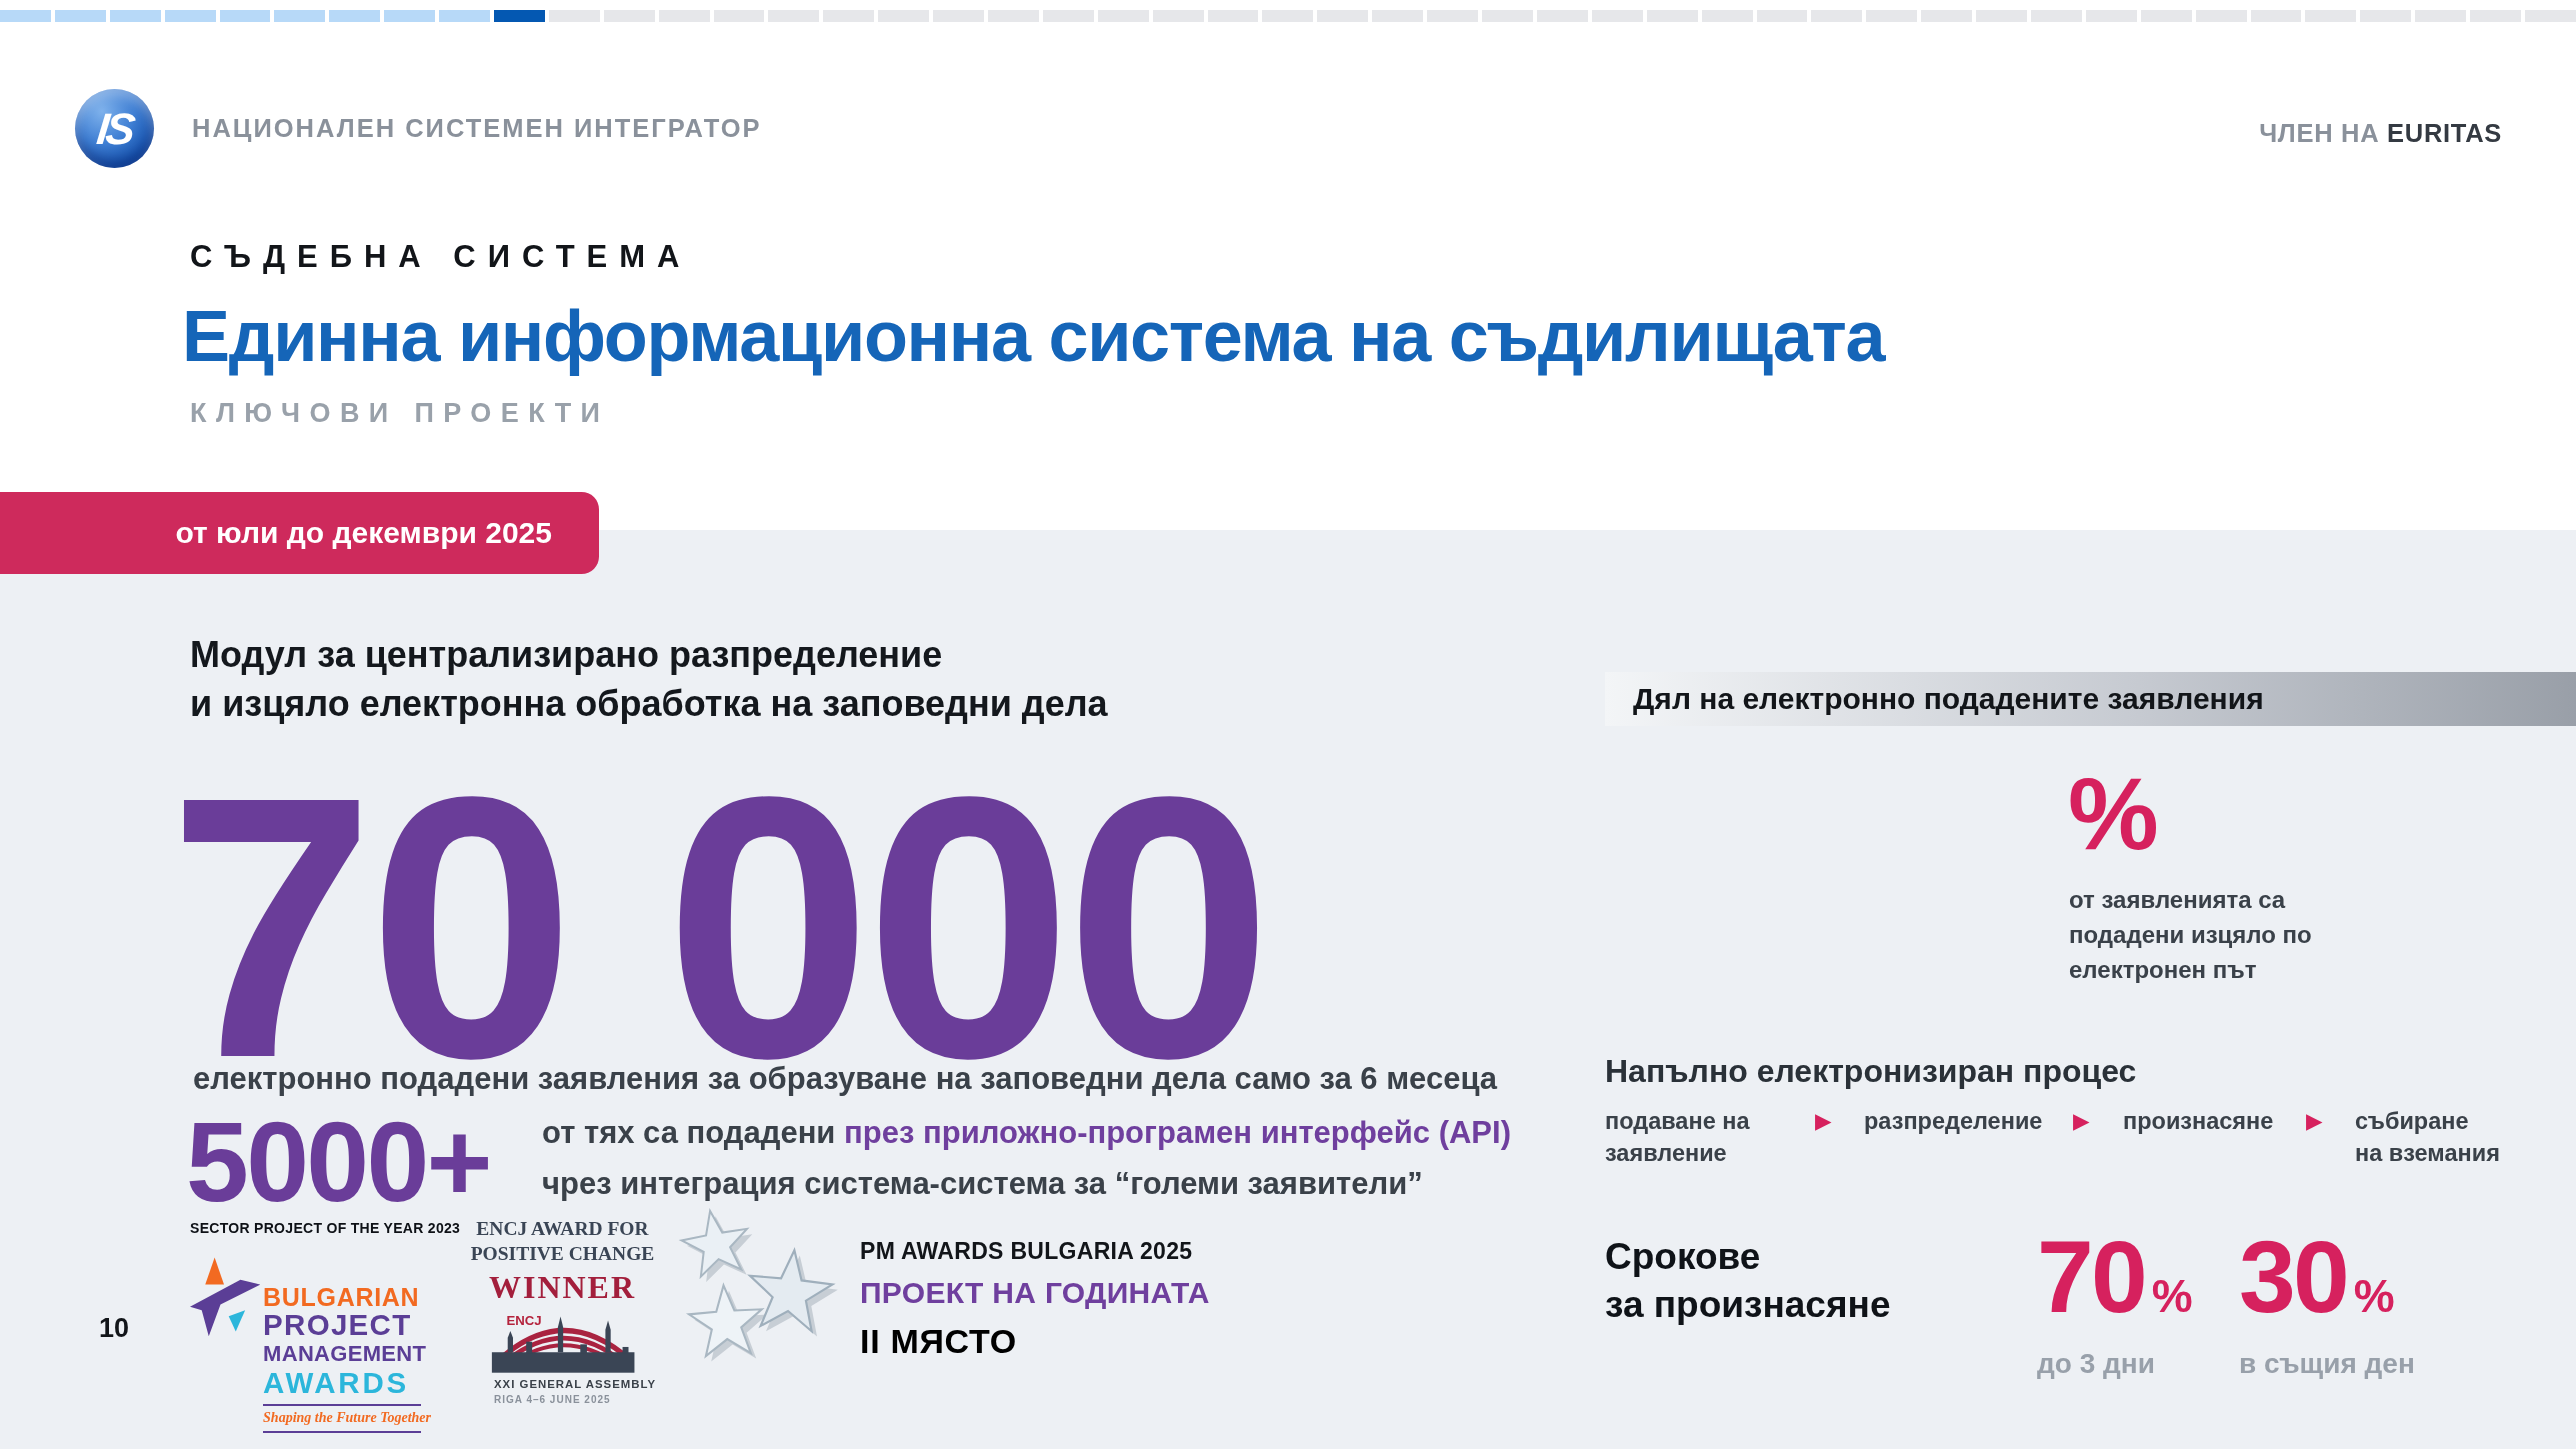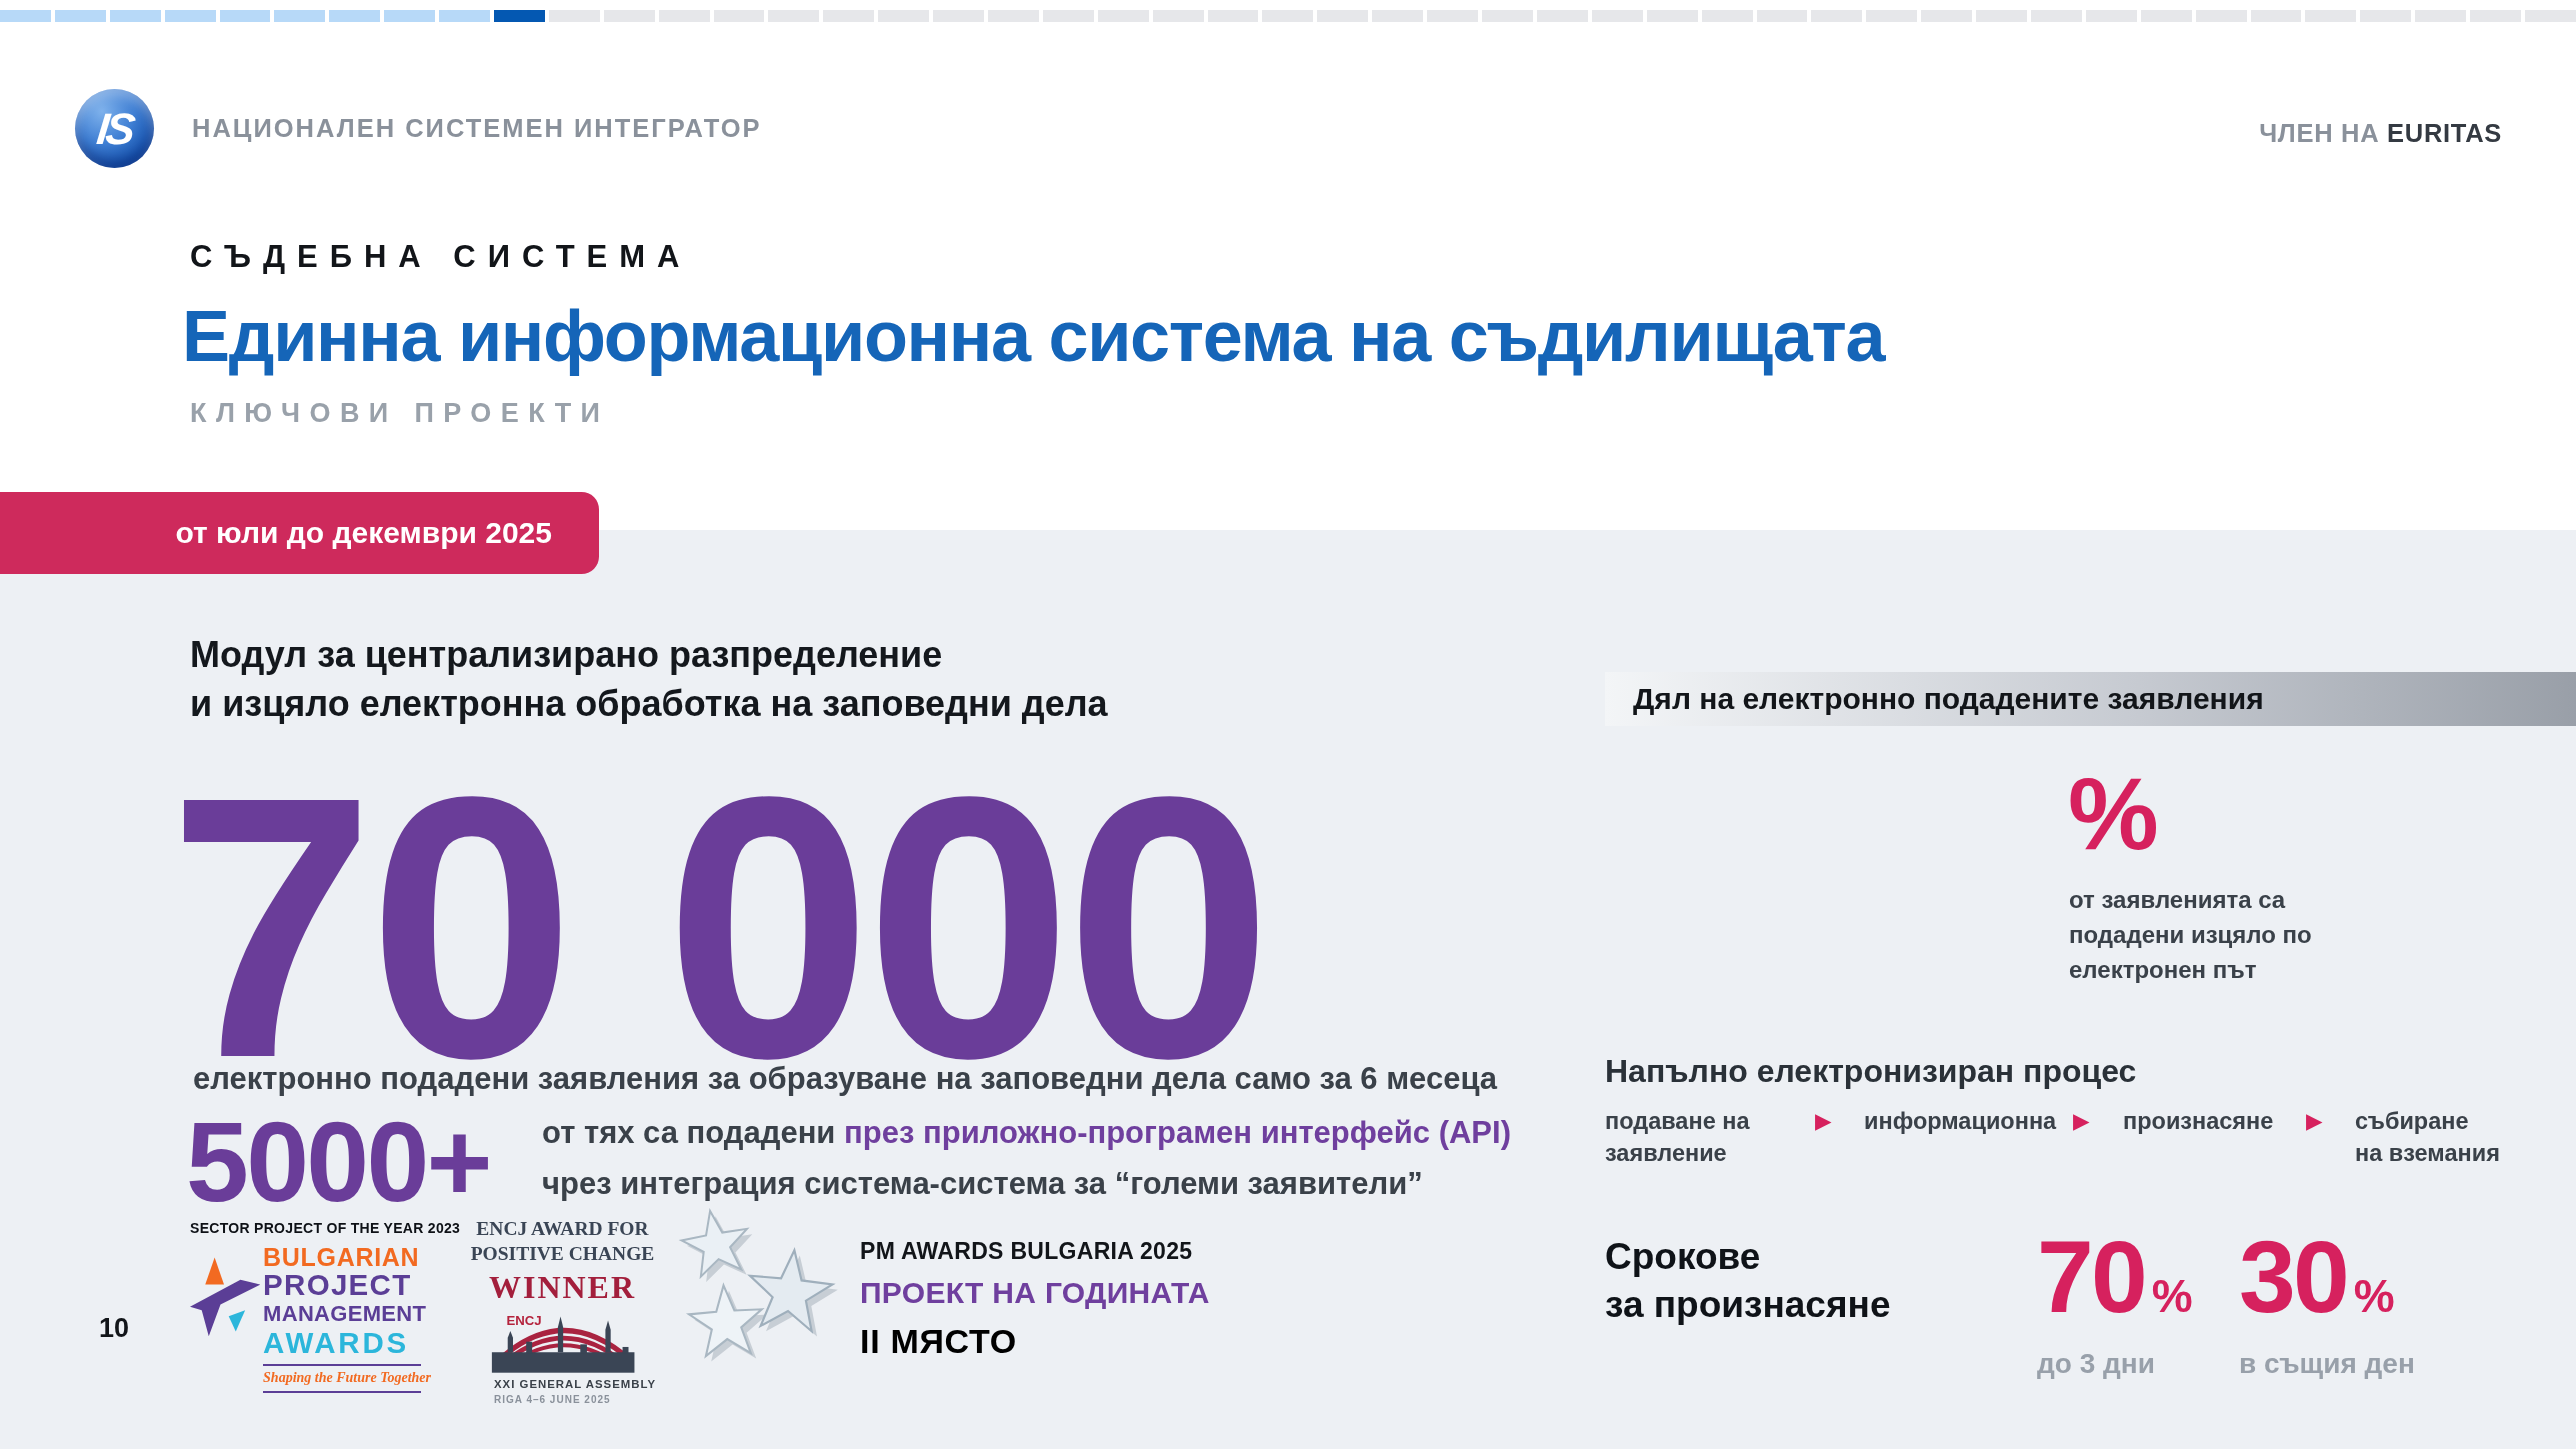--- a/index.html
+++ b/index.html
@@ -39,21 +39,21 @@
   .api-number{position:absolute;left:186px;top:1106px;font-size:113px;line-height:1;font-weight:bold;color:#6A3D99;letter-spacing:-2.7px;}
   .api-text{position:absolute;left:542px;top:1107px;font-size:31px;font-weight:bold;color:#3A4149;line-height:1.65;white-space:nowrap;}
   .api-text .hl{color:#6F3F9E;}
 
   
   .page-num{position:absolute;left:99px;top:1313px;font-size:27px;font-weight:bold;color:#121519;}
   .bpma{position:absolute;left:190px;top:1220px;width:241px;}
   .bpma-caption{font-size:14px;font-weight:bold;color:#0E1116;letter-spacing:0.3px;white-space:nowrap;}
   .bpma-body{display:flex;margin-top:8px;}
   .bpma-words{margin-left:2.7px;display:flex;flex-direction:column;}
-  .w1{font-size:25px;color:#F26A21;font-weight:bold;letter-spacing:0.7px;line-height:1.05;}
+  .w1{font-size:25px;color:#F26A21;font-weight:bold;letter-spacing:0.7px;line-height:1.05;margin-top:40px;}
   .w2{font-size:29.5px;color:#5B3E96;font-weight:bold;letter-spacing:1.3px;line-height:1.05;}
   .w3{font-size:22px;color:#5B3E96;font-weight:bold;letter-spacing:0.3px;line-height:1.15;}
   .w4{font-size:29.5px;color:#2CB6DB;font-weight:bold;letter-spacing:2.7px;line-height:1.1;}
   .bpma-rule{height:2px;background:#5B3E96;margin-top:4.7px;width:158px;}
   .bpma-tagline{font-family:"Liberation Serif",serif;font-style:italic;font-weight:bold;color:#F26A21;font-size:14px;margin-top:4.7px;white-space:nowrap;}
 
   .encj{position:absolute;left:462px;top:1216px;width:201px;text-align:center;}
   .encj-heading{font-family:"Liberation Serif",serif;font-weight:bold;font-size:19.5px;color:#3A4555;line-height:1.3;}
   .encj-winner{font-family:"Liberation Serif",serif;font-weight:bold;font-size:32px;color:#A31F3C;letter-spacing:2px;margin-top:2.7px;}
   .encj-logo{margin-top:4px;}
@@ -247,21 +247,21 @@
   </div>
 
   <div class="process-title">Напълно електронизиран процес</div>
 
   <div class="pstep" style="left:1605px;top:1106px;">
     <div>подаване на</div>
     <div>заявление</div>
   </div>
   <div class="parrow" style="left:1815px;top:1108px;">▶</div>
   <div class="pstep" style="left:1864px;top:1106px;">
-    <div>информационна</div>
+    <div>разпределение</div>
   </div>
   <div class="parrow" style="left:2073px;top:1108px;">▶</div>
   <div class="pstep" style="left:2123px;top:1106px;">
     <div>произнасяне</div>
   </div>
   <div class="parrow" style="left:2306px;top:1108px;">▶</div>
   <div class="pstep" style="left:2355px;top:1106px;">
     <div>събиране</div>
     <div>на вземания</div>
   </div>

